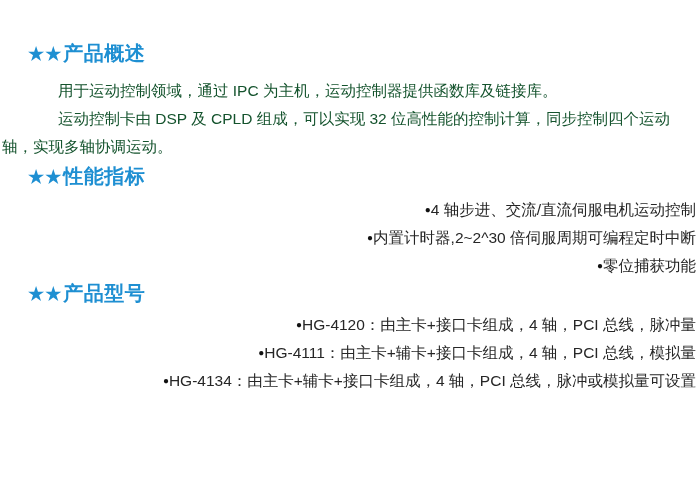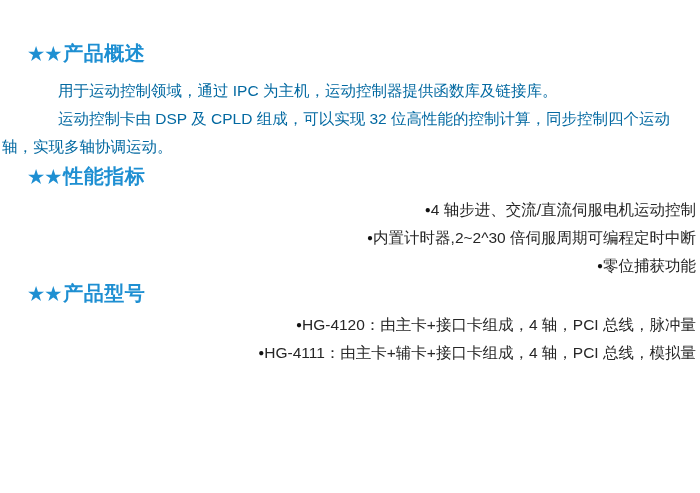--- a/index.html
+++ b/index.html
@@ -24,21 +24,21 @@
   .s2 h2.sec { margin: 0 0 4px 28px; }
 
   .stars { color: #1e8fd2; font-size: 18px; letter-spacing: 1px; margin-right: 1px; }
 
   p.para {
     margin: 0;
     padding: 0 6px 0 2px;
     font-size: 15.5px;
     line-height: 28px;
     text-indent: 56px;
-    color: #0369a1;
+    color: #14532d;
   }
 
   ul.bullets {
     list-style: none;
     margin: 6px 0 0 0;
     padding: 0;
     text-align: right;
   }
   .s2 ul.bullets { margin-top: 4px; }
   ul.bullets li {
@@ -74,16 +74,17 @@
       <li><span class="dot">●</span><span>内置计时器,2~2^30 倍伺服周期可编程定时中断</span></li>
       <li><span class="dot">●</span><span>零位捕获功能</span></li>
     </ul>
   </section>
 
   <section class="s2">
     <h2 class="sec"><span class="stars">★★</span><span>产品型号</span></h2>
     <ul class="bullets">
       <li><span class="dot">●</span><span>HG-4120：由主卡+接口卡组成，4 轴，PCI 总线，脉冲量</span></li>
       <li><span class="dot">●</span><span>HG-4111：由主卡+辅卡+接口卡组成，4 轴，PCI 总线，模拟量</span></li>
+      <li><span class="dot">●</span><span>HG-4134：由主卡+辅卡+接口卡组成，4 轴，PCI 总线，脉冲或模拟量可设置</span></li>
     </ul>
   </section>
 
 </div>
 
 </body></html>

